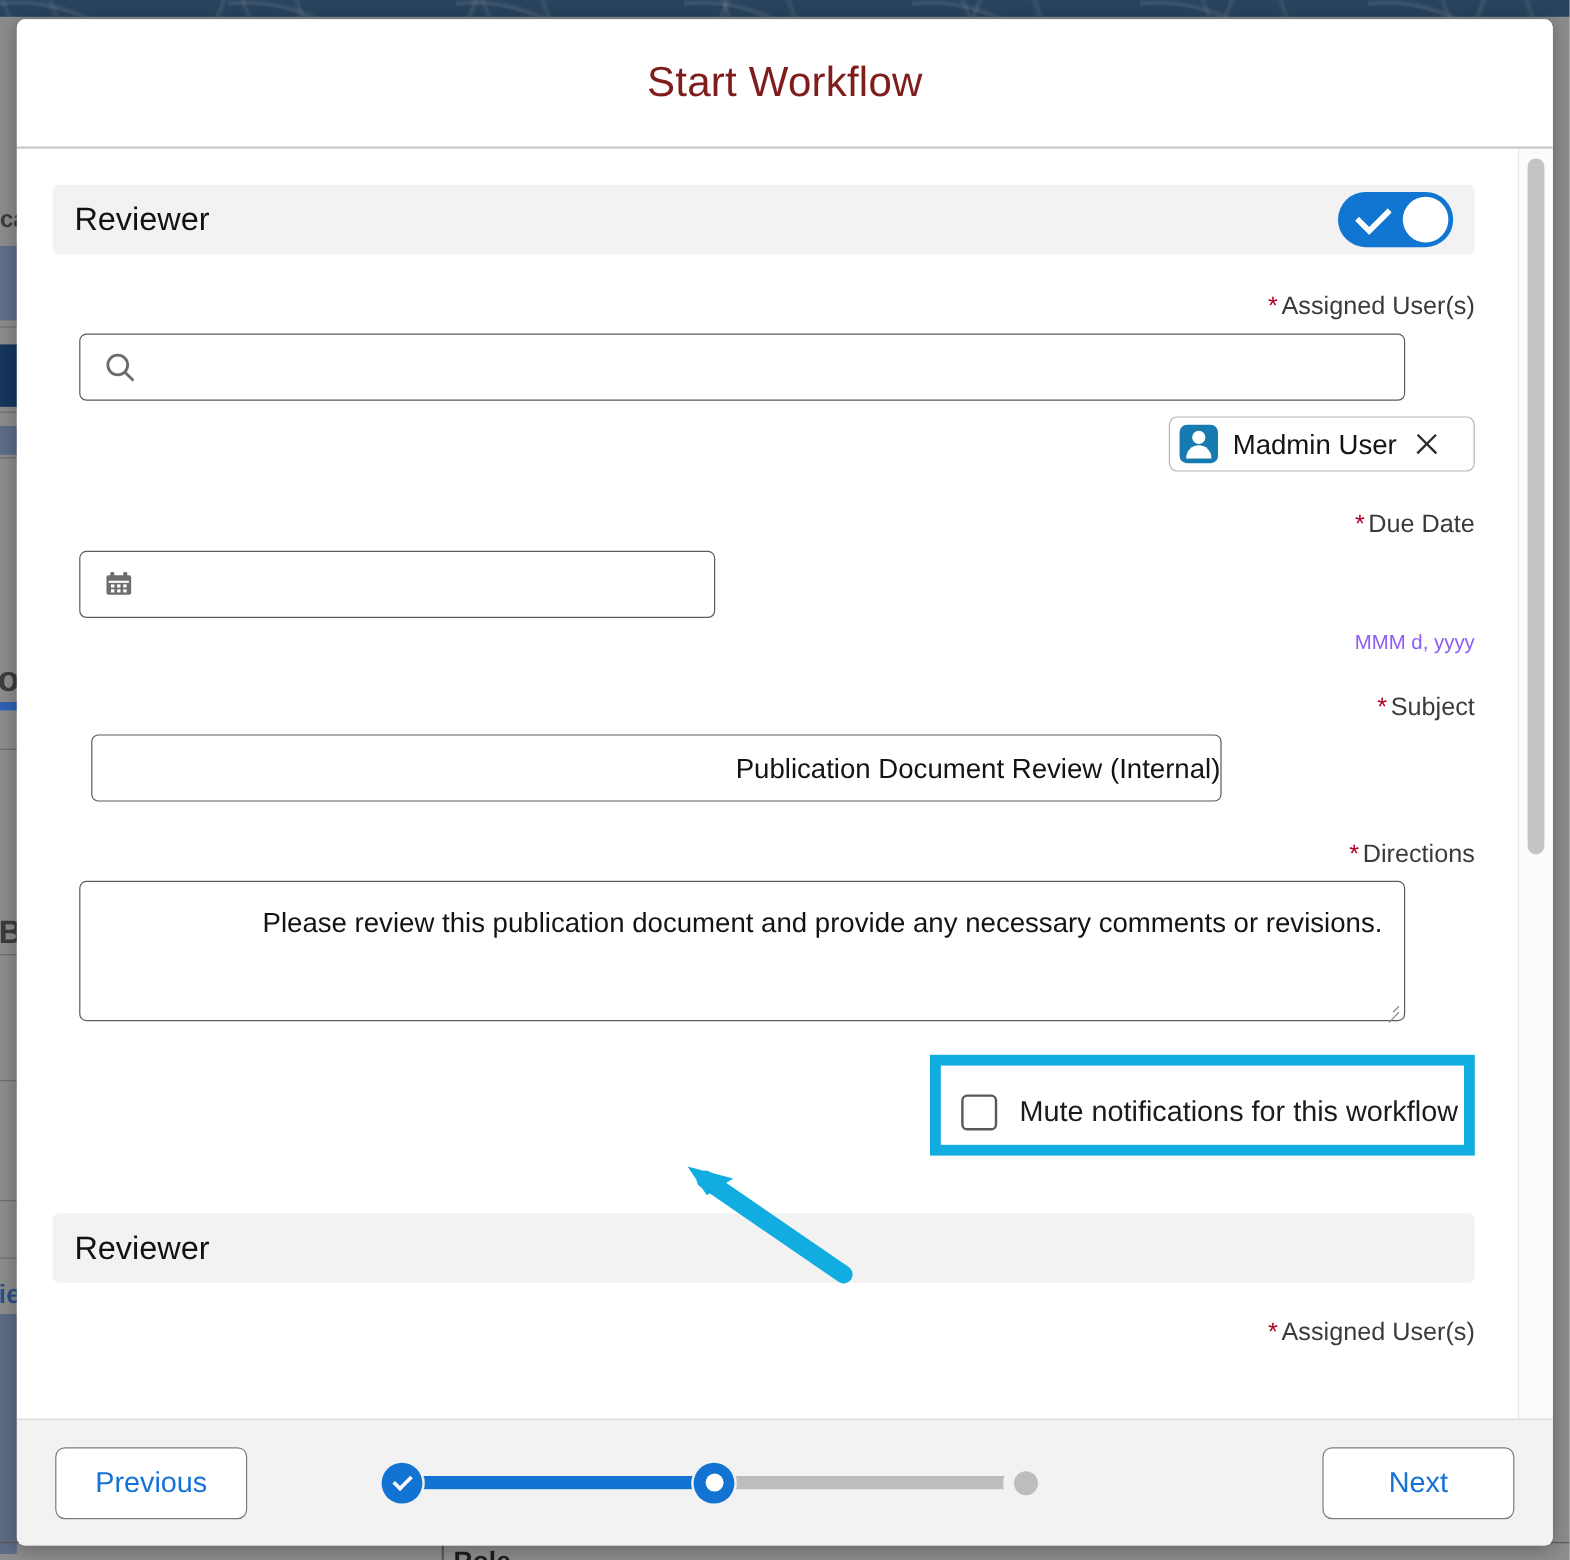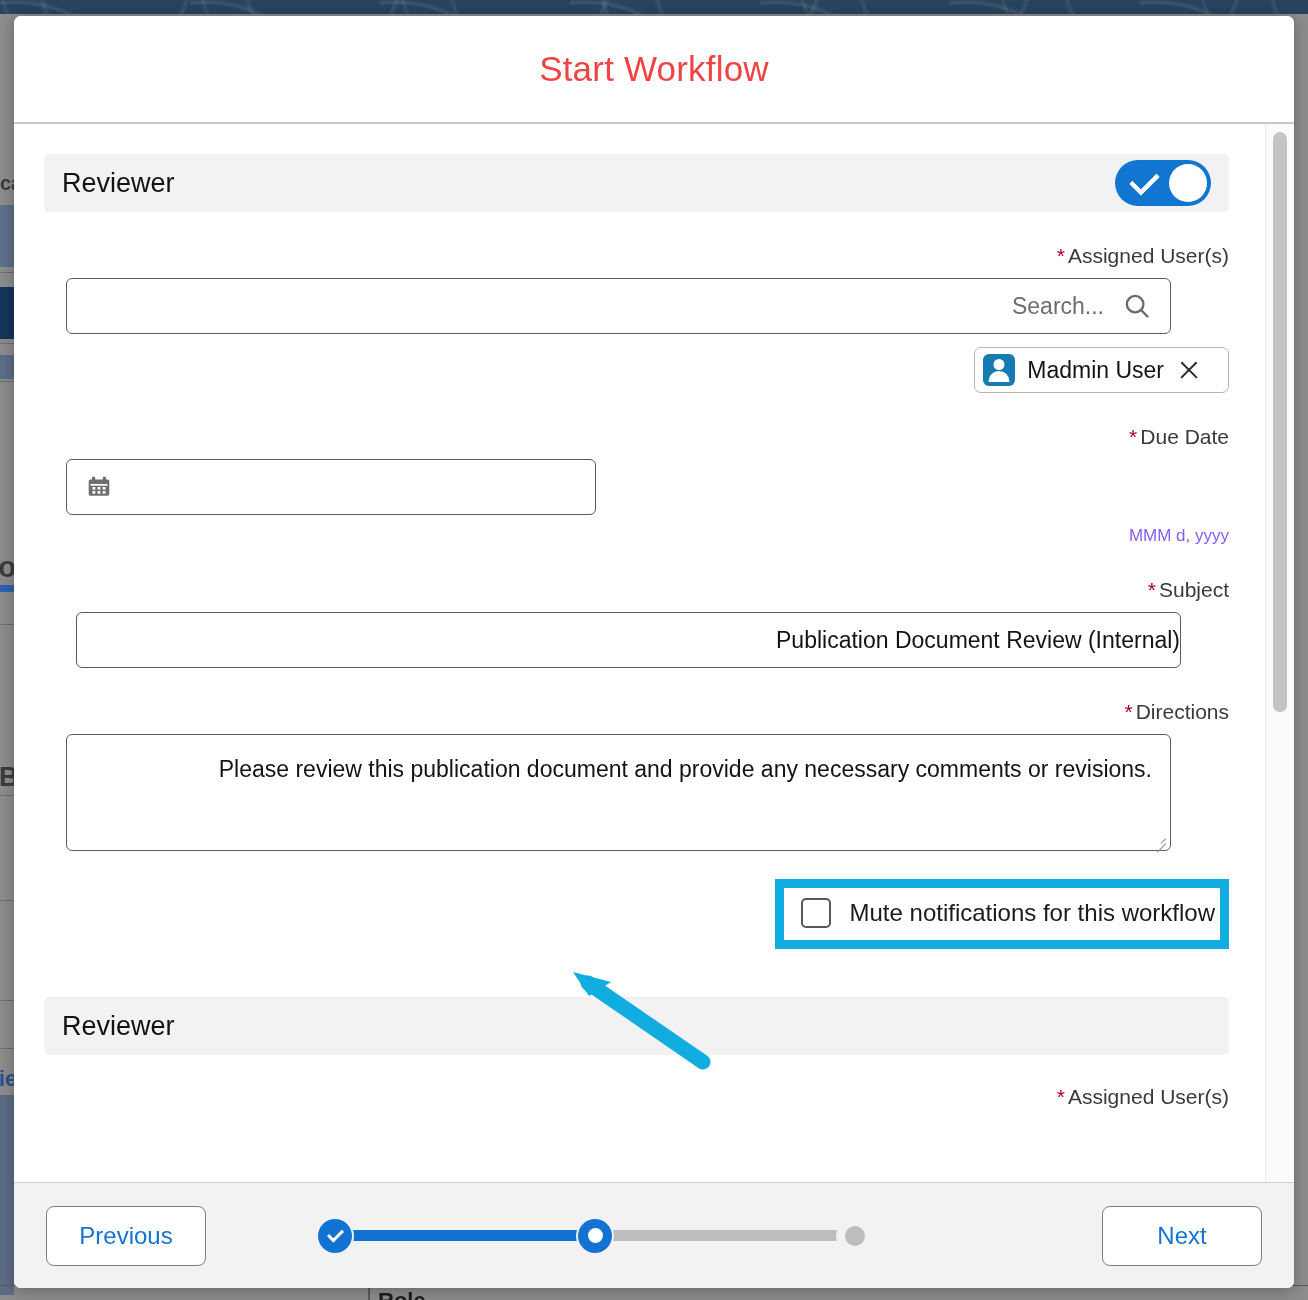--- a/index.html
+++ b/index.html
@@ -76,21 +76,21 @@
     height: 106px;
     min-height: 106px;
     border-bottom: 2px solid #c9c9c9;
     display: flex;
     align-items: center;
     justify-content: center;
     background: #fff;
   }
   .modal-title {
     font-size: 35px;
-    color: #ef4444;
+    color: #7f1d1d;
     letter-spacing: .2px;
   }
 
   
   .modal-body {
     position: relative;
     flex: 1;
     background: #fff;
     padding: 0;
     overflow: hidden;
@@ -255,21 +255,21 @@
   #cal-icon-wrap {
     width: 64px; height: 100%;
     display: flex; align-items: center; justify-content: center;
   }
   .fmt-hint {
     margin: 11px 0 0 22px;
     font-size: 17px;
     color: #8b5cf6;
   }
 
-  #subject-field { width: 1105px; height: 56px; margin-left: 32px; }
+  #subject-field { width: 942px; height: 56px; margin-left: 32px; }
   #directions-field {
     width: 1105px;
     height: 117px;
     align-items: flex-start;
     position: relative;
   }
   #directions-field .input-text {
     padding-top: 14px;
     line-height: 40px;
     padding-right: 18px;
@@ -299,21 +299,21 @@
     position: absolute;
     left: 0; top: 0;
     width: 100%; height: 100%;
     border: 9px solid #12ade0;
     box-sizing: border-box;
     pointer-events: none;
   }
   .mute-inner {
     display: flex;
     align-items: center;
-    padding: 19px 14px 21px 26px;
+    padding: 33px 14px 21px 26px;
     border-radius: 14px;
   }
   .checkbox {
     width: 30px; height: 30px;
     border: 2px solid #585858;
     border-radius: 5px;
     background: #fff;
     margin-right: 19px;
     box-sizing: border-box;
   }
@@ -453,21 +453,20 @@
       </div>
 
       <div class="fields">
 
         
         <div class="fld-label">
           <span class="req">*</span><span>Assigned User(s)</span>
         </div>
 
         <div class="input-box" id="search-field">
-          <div class="input-text placeholder">Search...</div>
           <div id="search-icon-wrap">
             <svg width="30" height="30" viewBox="0 0 24 24" fill="none">
               <circle cx="10.5" cy="10.5" r="6.6" stroke="#6b6b6b" stroke-width="1.9"></circle>
               <line x1="15.3" y1="15.3" x2="20.4" y2="20.4" stroke="#6b6b6b" stroke-width="1.9" stroke-linecap="round"></line>
             </svg>
           </div>
         </div>
 
         <div class="chip">
           <span class="chip-avatar">

